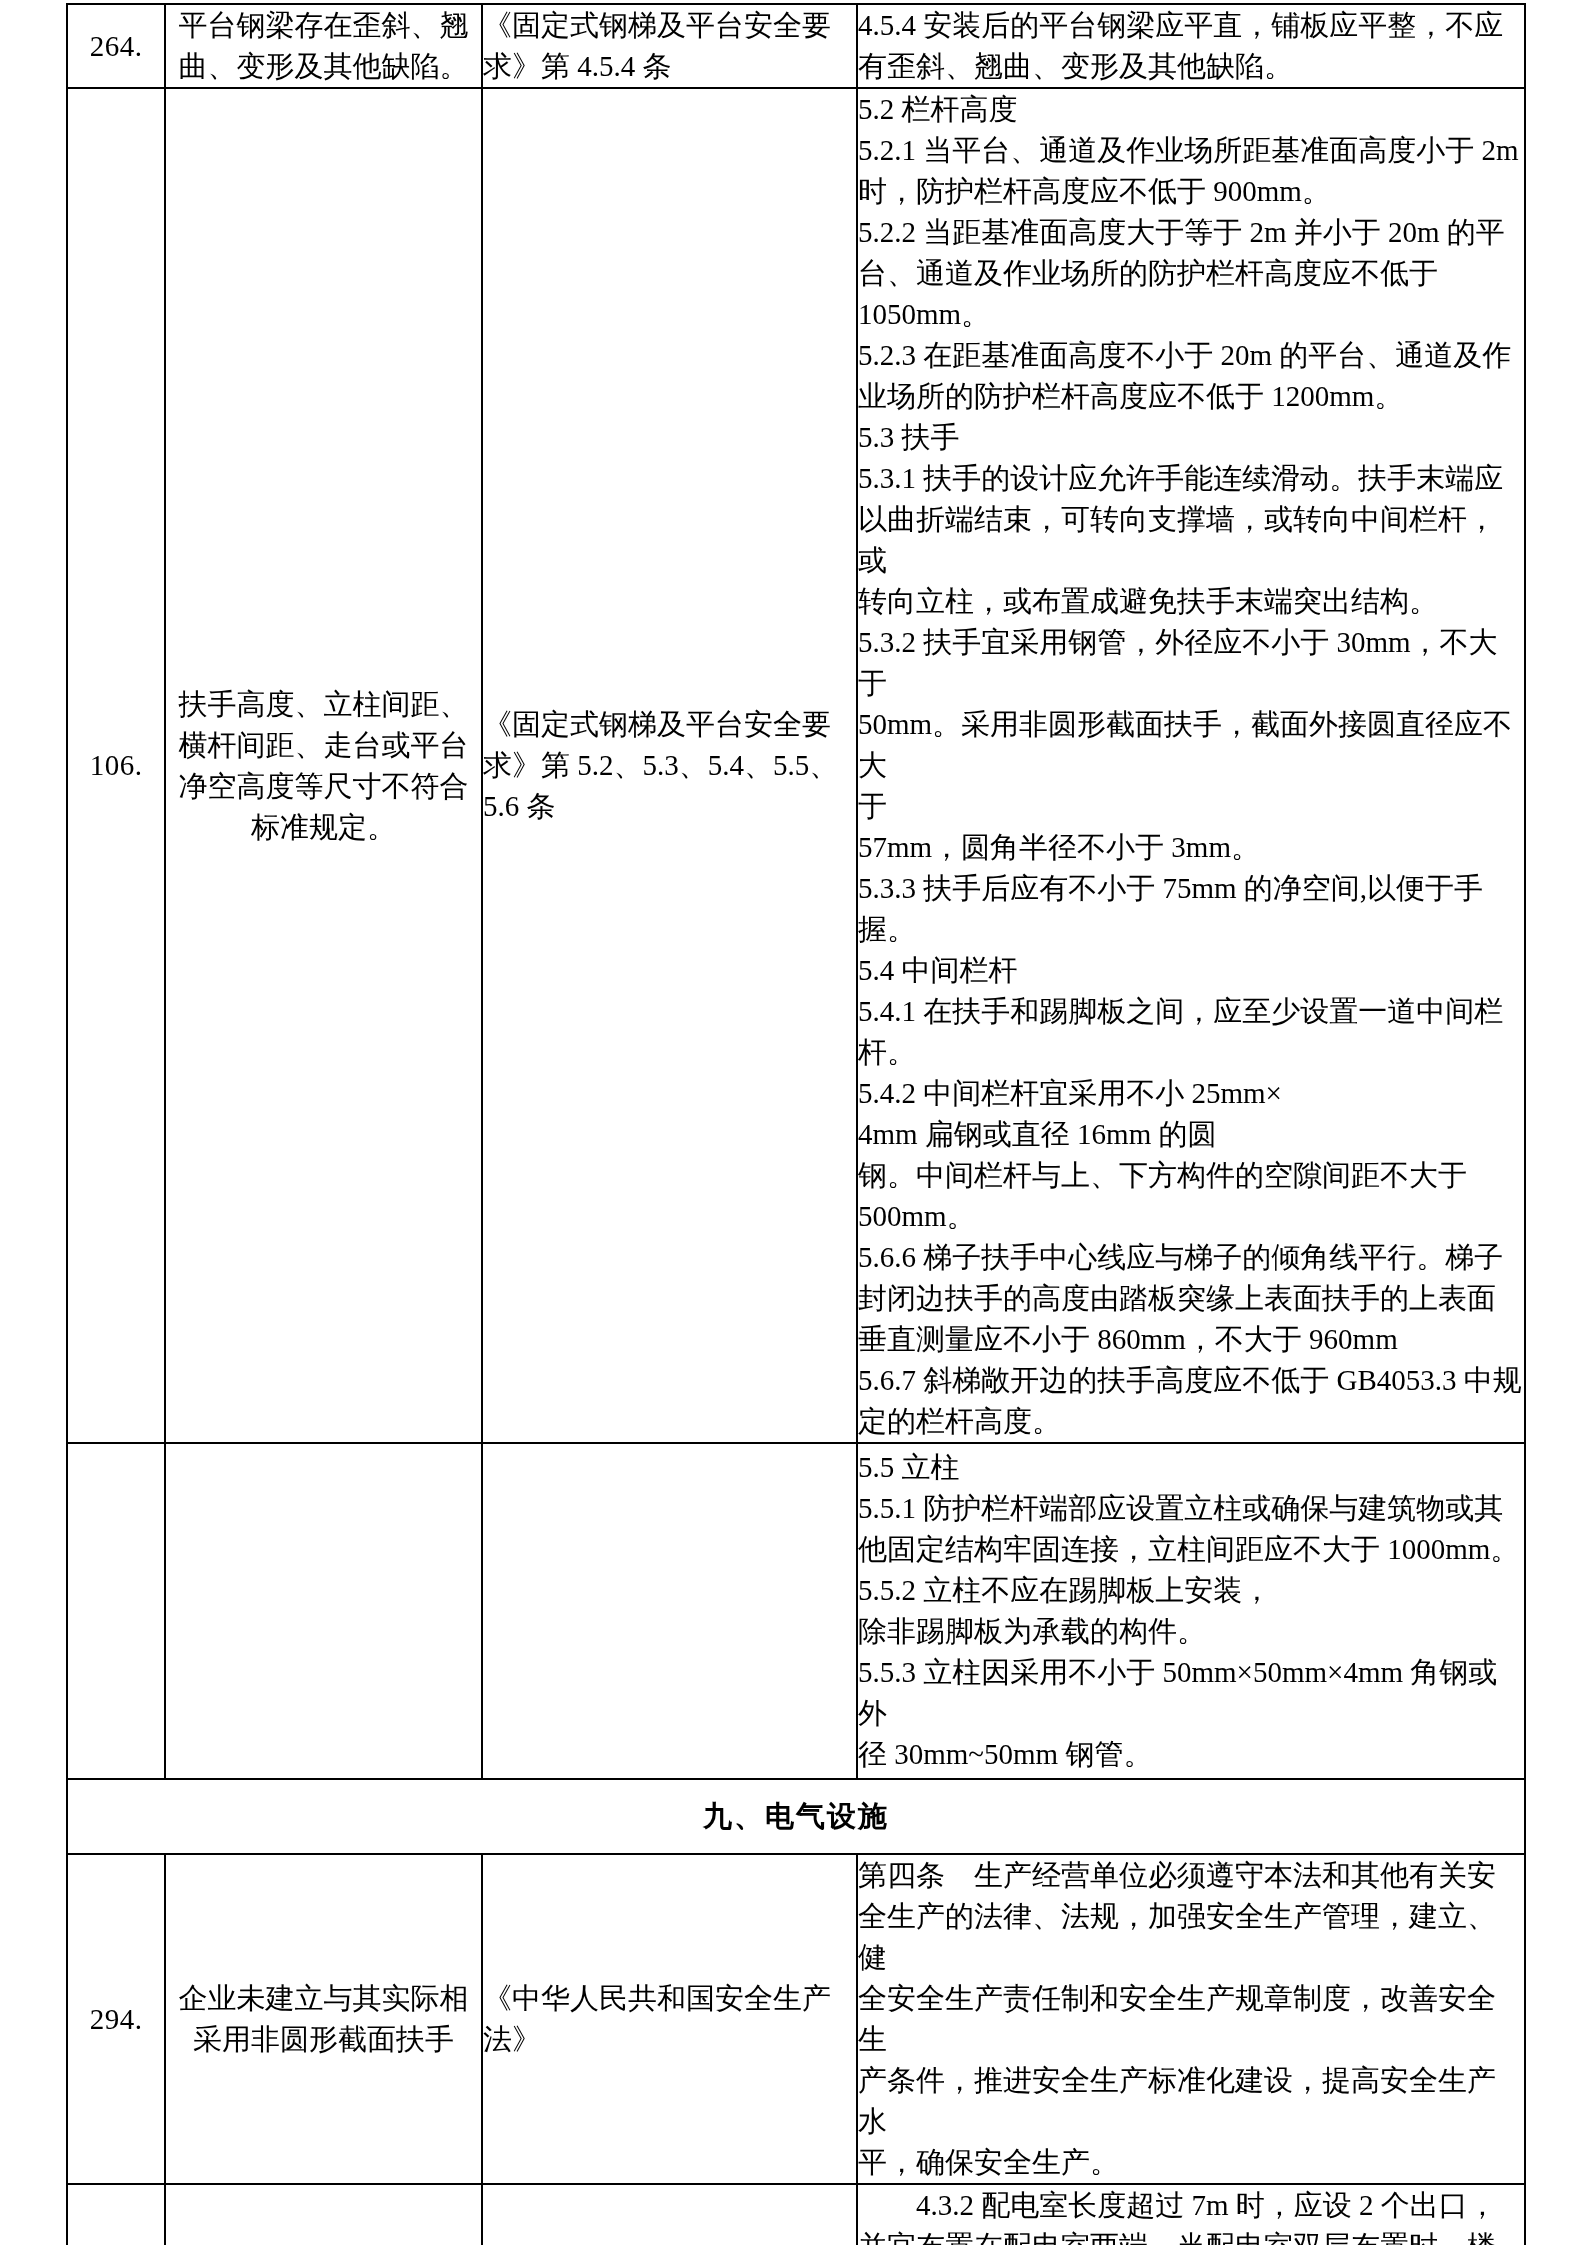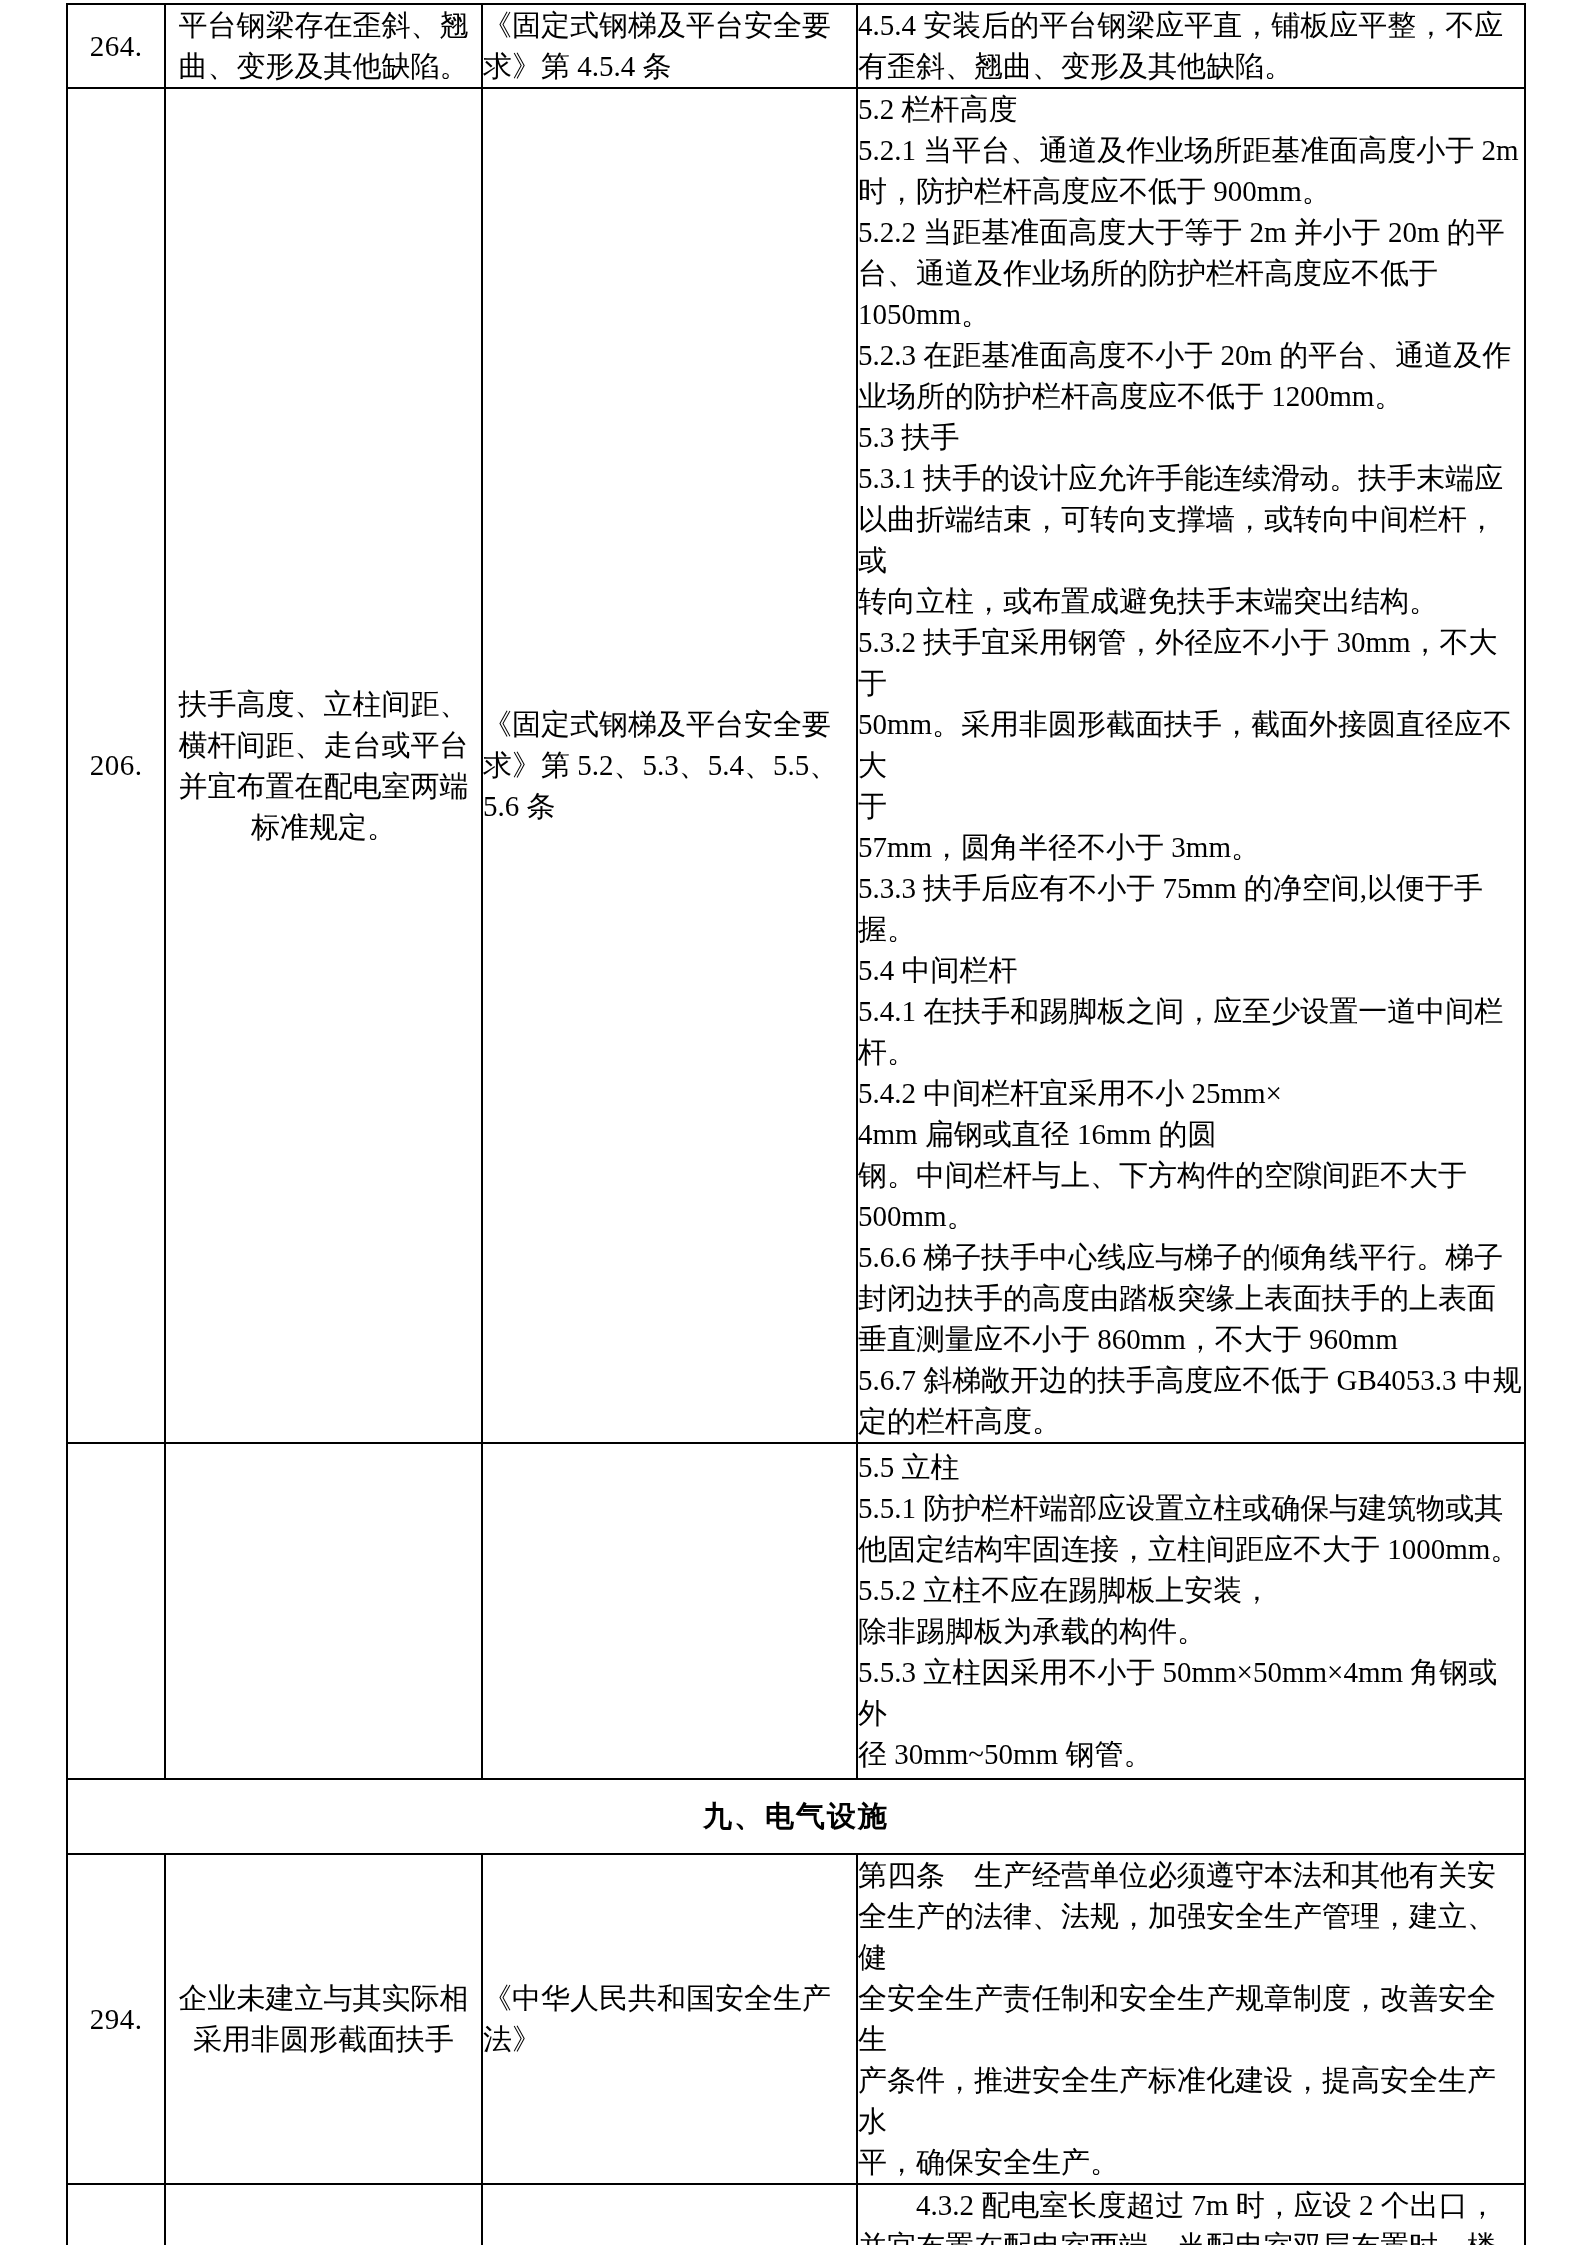--- a/index.html
+++ b/index.html
@@ -93,24 +93,24 @@
       <tr class="row-264">
         <td class="cell-num">264.</td>
         <td class="cell-issue">平台钢梁存在歪斜、翘
 曲、变形及其他缺陷。</td>
         <td class="cell-basis">《固定式钢梯及平台安全要
 求》第 4.5.4 条</td>
         <td class="cell-detail">4.5.4 安装后的平台钢梁应平直，铺板应平整，不应
 有歪斜、翘曲、变形及其他缺陷。</td>
       </tr>
       <tr class="row-265">
-        <td class="cell-num">206.</td>
+        <td class="cell-num">106.</td>
         <td class="cell-issue">扶手高度、立柱间距、
 横杆间距、走台或平台
-并宜布置在配电室两端
+净空高度等尺寸不符合
 标准规定。</td>
         <td class="cell-basis">《固定式钢梯及平台安全要
 求》第 5.2、5.3、5.4、5.5、
 5.6 条</td>
         <td class="cell-detail">5.2 栏杆高度
 5.2.1 当平台、通道及作业场所距基准面高度小于 2m
 时，防护栏杆高度应不低于 900mm。
 5.2.2 当距基准面高度大于等于 2m 并小于 20m 的平
 台、通道及作业场所的防护栏杆高度应不低于
 1050mm。

